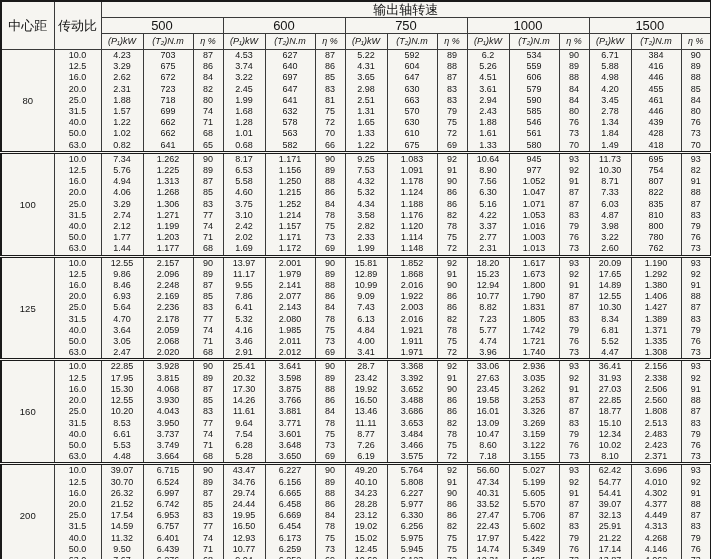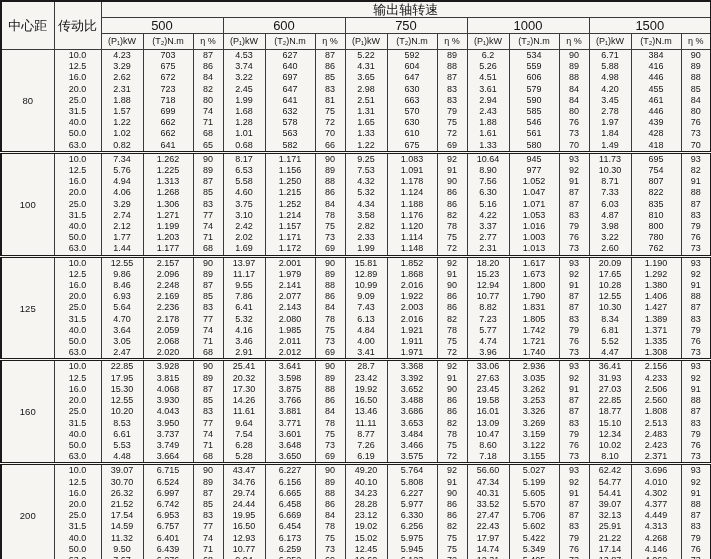--- a/index.html
+++ b/index.html
@@ -4,21 +4,21 @@
 <style>
   html,body{margin:0;padding:0;background:#f3f2ee;}
   body{width:711px;height:559px;overflow:hidden;
        font-family:"Liberation Sans","DejaVu Sans",sans-serif;color:#141414;}
   table{width:711px;height:559px;border-collapse:collapse;table-layout:fixed;
         background:#f6f5f1;}
   table{border:2px solid #1a1a1a;}
   th,td{border:1px solid #3a3a3a;padding:0;margin:0;
         font-weight:normal;text-align:center;vertical-align:middle;}
   thead th{font-size:13px;line-height:15px;height:15px;}
-  thead tr.sub th{font-size:9px;}
+  thead tr.sub th{font-size:9px;font-style:italic;}
   tbody{border-top:3px double #1a1a1a;}
   tbody.first{border-top:1px solid #1a1a1a;}
   tbody td{border-top:none;border-bottom:none;
            font-size:9px;line-height:11.2px;height:11.2px;white-space:nowrap;}
   tbody th.center{font-size:9.5px;border-left:none;}
   .grp-start{border-left:1.6px solid #1a1a1a;}
   col.c-center{width:53px;} col.c-ratio{width:47px;}
   col.c-p{width:42px;} col.c-t{width:50px;} col.c-e{width:30px;}
 </style>
 </head>
@@ -192,21 +192,21 @@
         <td>71</td>
         <td class="grp-start">1.28</td>
         <td>578</td>
         <td>72</td>
         <td class="grp-start">1.65</td>
         <td>630</td>
         <td>75</td>
         <td class="grp-start">1.88</td>
         <td>546</td>
         <td>76</td>
-        <td class="grp-start">1.97</td>
+        <td class="grp-start">1.34</td>
         <td>439</td>
         <td>76</td>
       </tr>
       <tr>
         <td>50.0</td>
         <td class="grp-start">1.02</td>
         <td>662</td>
         <td>68</td>
         <td class="grp-start">1.01</td>
         <td>563</td>
@@ -450,21 +450,21 @@
         <td>87</td>
         <td class="grp-start">9.55</td>
         <td>2.141</td>
         <td>88</td>
         <td class="grp-start">10.99</td>
         <td>2.016</td>
         <td>90</td>
         <td class="grp-start">12.94</td>
         <td>1.800</td>
         <td>91</td>
-        <td class="grp-start">10.28</td>
+        <td class="grp-start">14.89</td>
         <td>1.380</td>
         <td>91</td>
       </tr>
       <tr>
         <td>20.0</td>
         <td class="grp-start">6.93</td>
         <td>2.169</td>
         <td>85</td>
         <td class="grp-start">7.86</td>
         <td>2.077</td>
@@ -598,21 +598,21 @@
         <td class="grp-start">20.32</td>
         <td>3.598</td>
         <td>89</td>
         <td class="grp-start">23.42</td>
         <td>3.392</td>
         <td>91</td>
         <td class="grp-start">27.63</td>
         <td>3.035</td>
         <td>92</td>
         <td class="grp-start">31.93</td>
-        <td>4.233</td>
+        <td>2.338</td>
         <td>92</td>
       </tr>
       <tr>
         <td>16.0</td>
         <td class="grp-start">15.30</td>
         <td>4.068</td>
         <td>87</td>
         <td class="grp-start">17.30</td>
         <td>3.875</td>
         <td>88</td>

